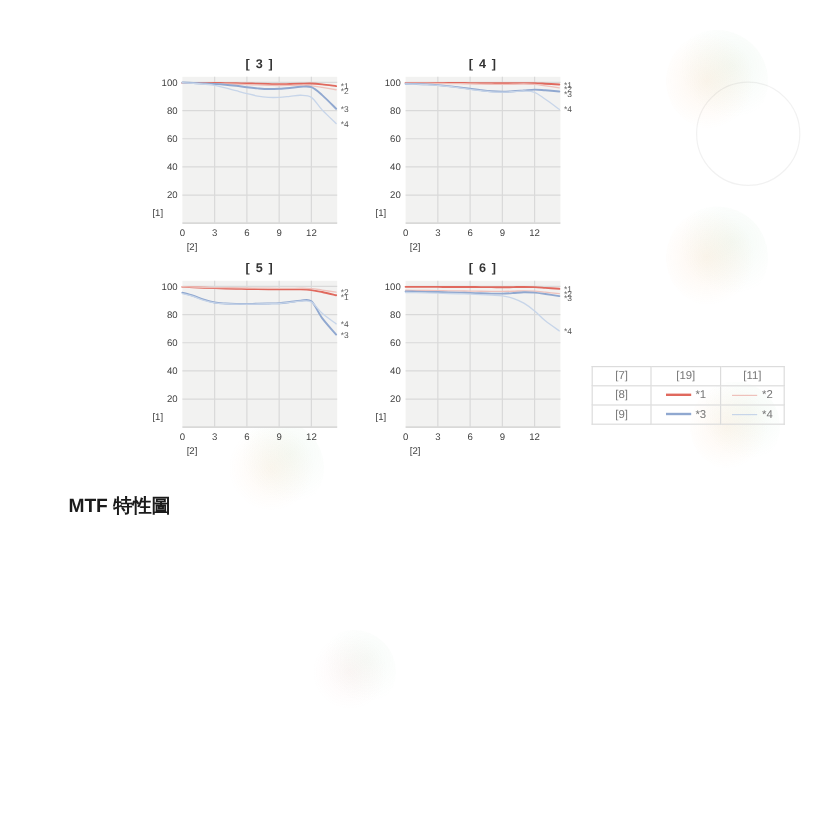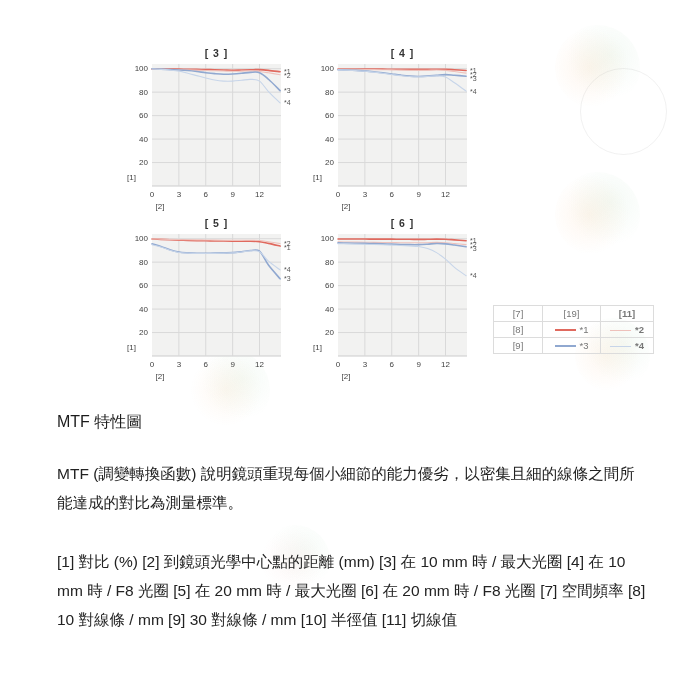--- a/index.html
+++ b/index.html
@@ -10,25 +10,25 @@
   #slot-1{left:306px;top:44px;}
   #slot-2{left:120px;top:214px;}
   #slot-3{left:306px;top:214px;}
   .wm{position:absolute;pointer-events:none;}
   .wm-blob{border-radius:50%;}
   .wm-ring{border:1px solid rgba(120,120,120,0.10);border-radius:50%;}
   #legend-box{position:absolute;left:493px;top:305px;}
   #legend-box table{border-collapse:collapse;table-layout:fixed;}
   #legend-box td{border:1px solid #dcdcdc;height:15px;text-align:center;vertical-align:middle;
                  font-size:9.5px;color:#777;padding:0 2px;white-space:nowrap;}
-  td.c1{width:44px;} td.c2{width:53px;} td.c3{width:48px;font-weight:bold;}
+  td.c1{width:44px;} td.c2{width:53px;} td.c3{width:48px;}
   .sw{display:inline-block;width:21px;vertical-align:middle;margin-right:4px;border-top-style:solid;}
   .sw-thick{border-top-width:2px;}
   .sw-thin{border-top-width:1px;}
-  #mtf-heading{position:absolute;left:57px;top:399px;font-size:16px;font-weight:normal;color:#1b1b1b;}
+  #mtf-heading{position:absolute;left:57px;top:399px;font-size:16px;font-weight:bold;color:#1b1b1b;}
   .body-para{position:absolute;left:57px;width:592px;font-size:15.5px;line-height:29px;color:#222;}
   #para-1{top:443px;}
   #para-2{top:531px;}
   svg text{font-family:"Liberation Sans", sans-serif;}
 </style>
 </head>
 <body>
 <div id="page">
 
   <div class="wm wm-blob" style="left:555px;top:25px;width:85px;height:85px;background:radial-gradient(circle at 40% 50%, rgba(243,150,60,0.09), rgba(243,150,60,0) 60%),radial-gradient(circle at 65% 35%, rgba(110,190,130,0.08), rgba(110,190,130,0) 55%);"></div>
@@ -191,16 +191,14 @@
       <tr>
         <td class="c1">[9]</td>
         <td class="c2"><span class="sw sw-thick" style="border-top-color: rgb(144, 168, 208);"></span><span>*3</span></td>
         <td class="c3"><span class="sw sw-thin" style="border-top-color: rgb(199, 213, 233);"></span><span>*4</span></td>
       </tr>
     </tbody>
       </table>
   </div>
 
   <h2 id="mtf-heading">MTF 特性圖</h2>
-  <p class="body-para" id="para-1">MTF (調變轉換函數) 說明鏡頭重現每個小細節的能力優劣，以密集且細的線條之間所能達成的對比為測量標準。</p>
-  <p class="body-para" id="para-2">[1] 對比 (%) [2] 到鏡頭光學中心點的距離 (mm) [3] 在 10 mm 時 / 最大光圈 [4] 在 10 mm 時 / F8 光圈 [5] 在 20 mm 時 / 最大光圈 [6] 在 20 mm 時 / F8 光圈 [7] 空間頻率 [8] 10 對線條 / mm [9] 30 對線條 / mm [10] 半徑值 [11] 切線值</p>
 
 </div>
 
 </body></html>

